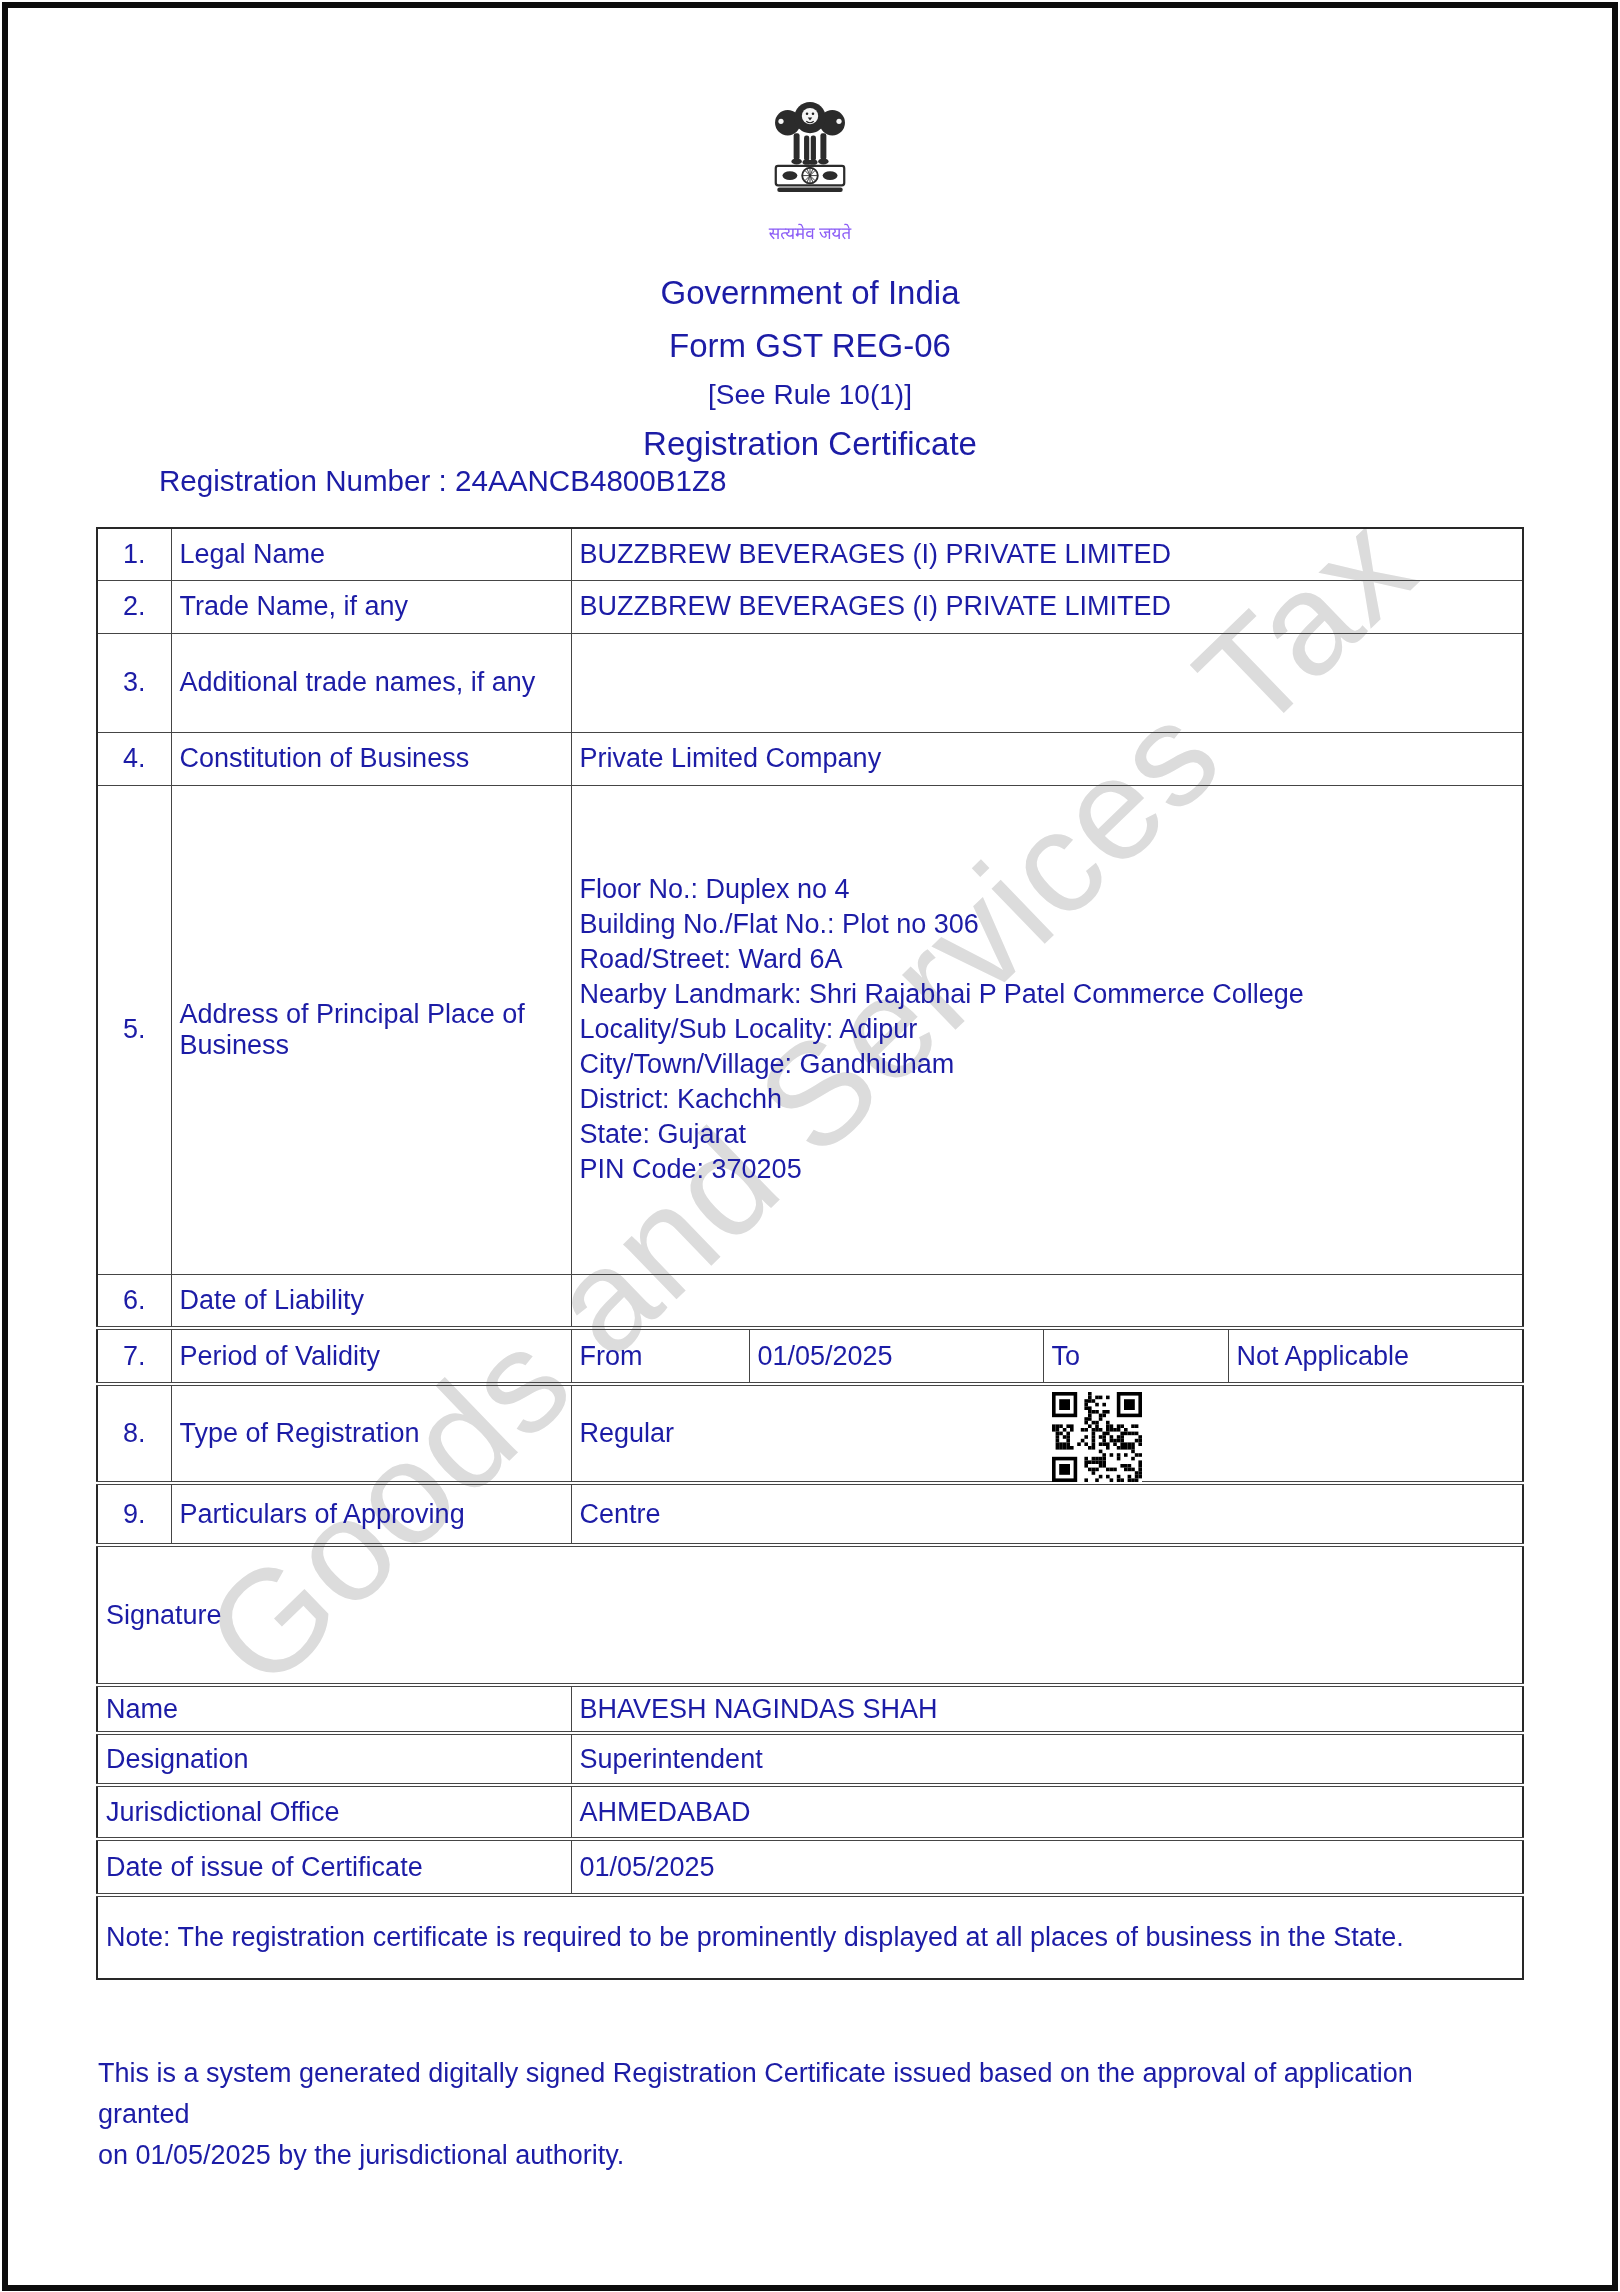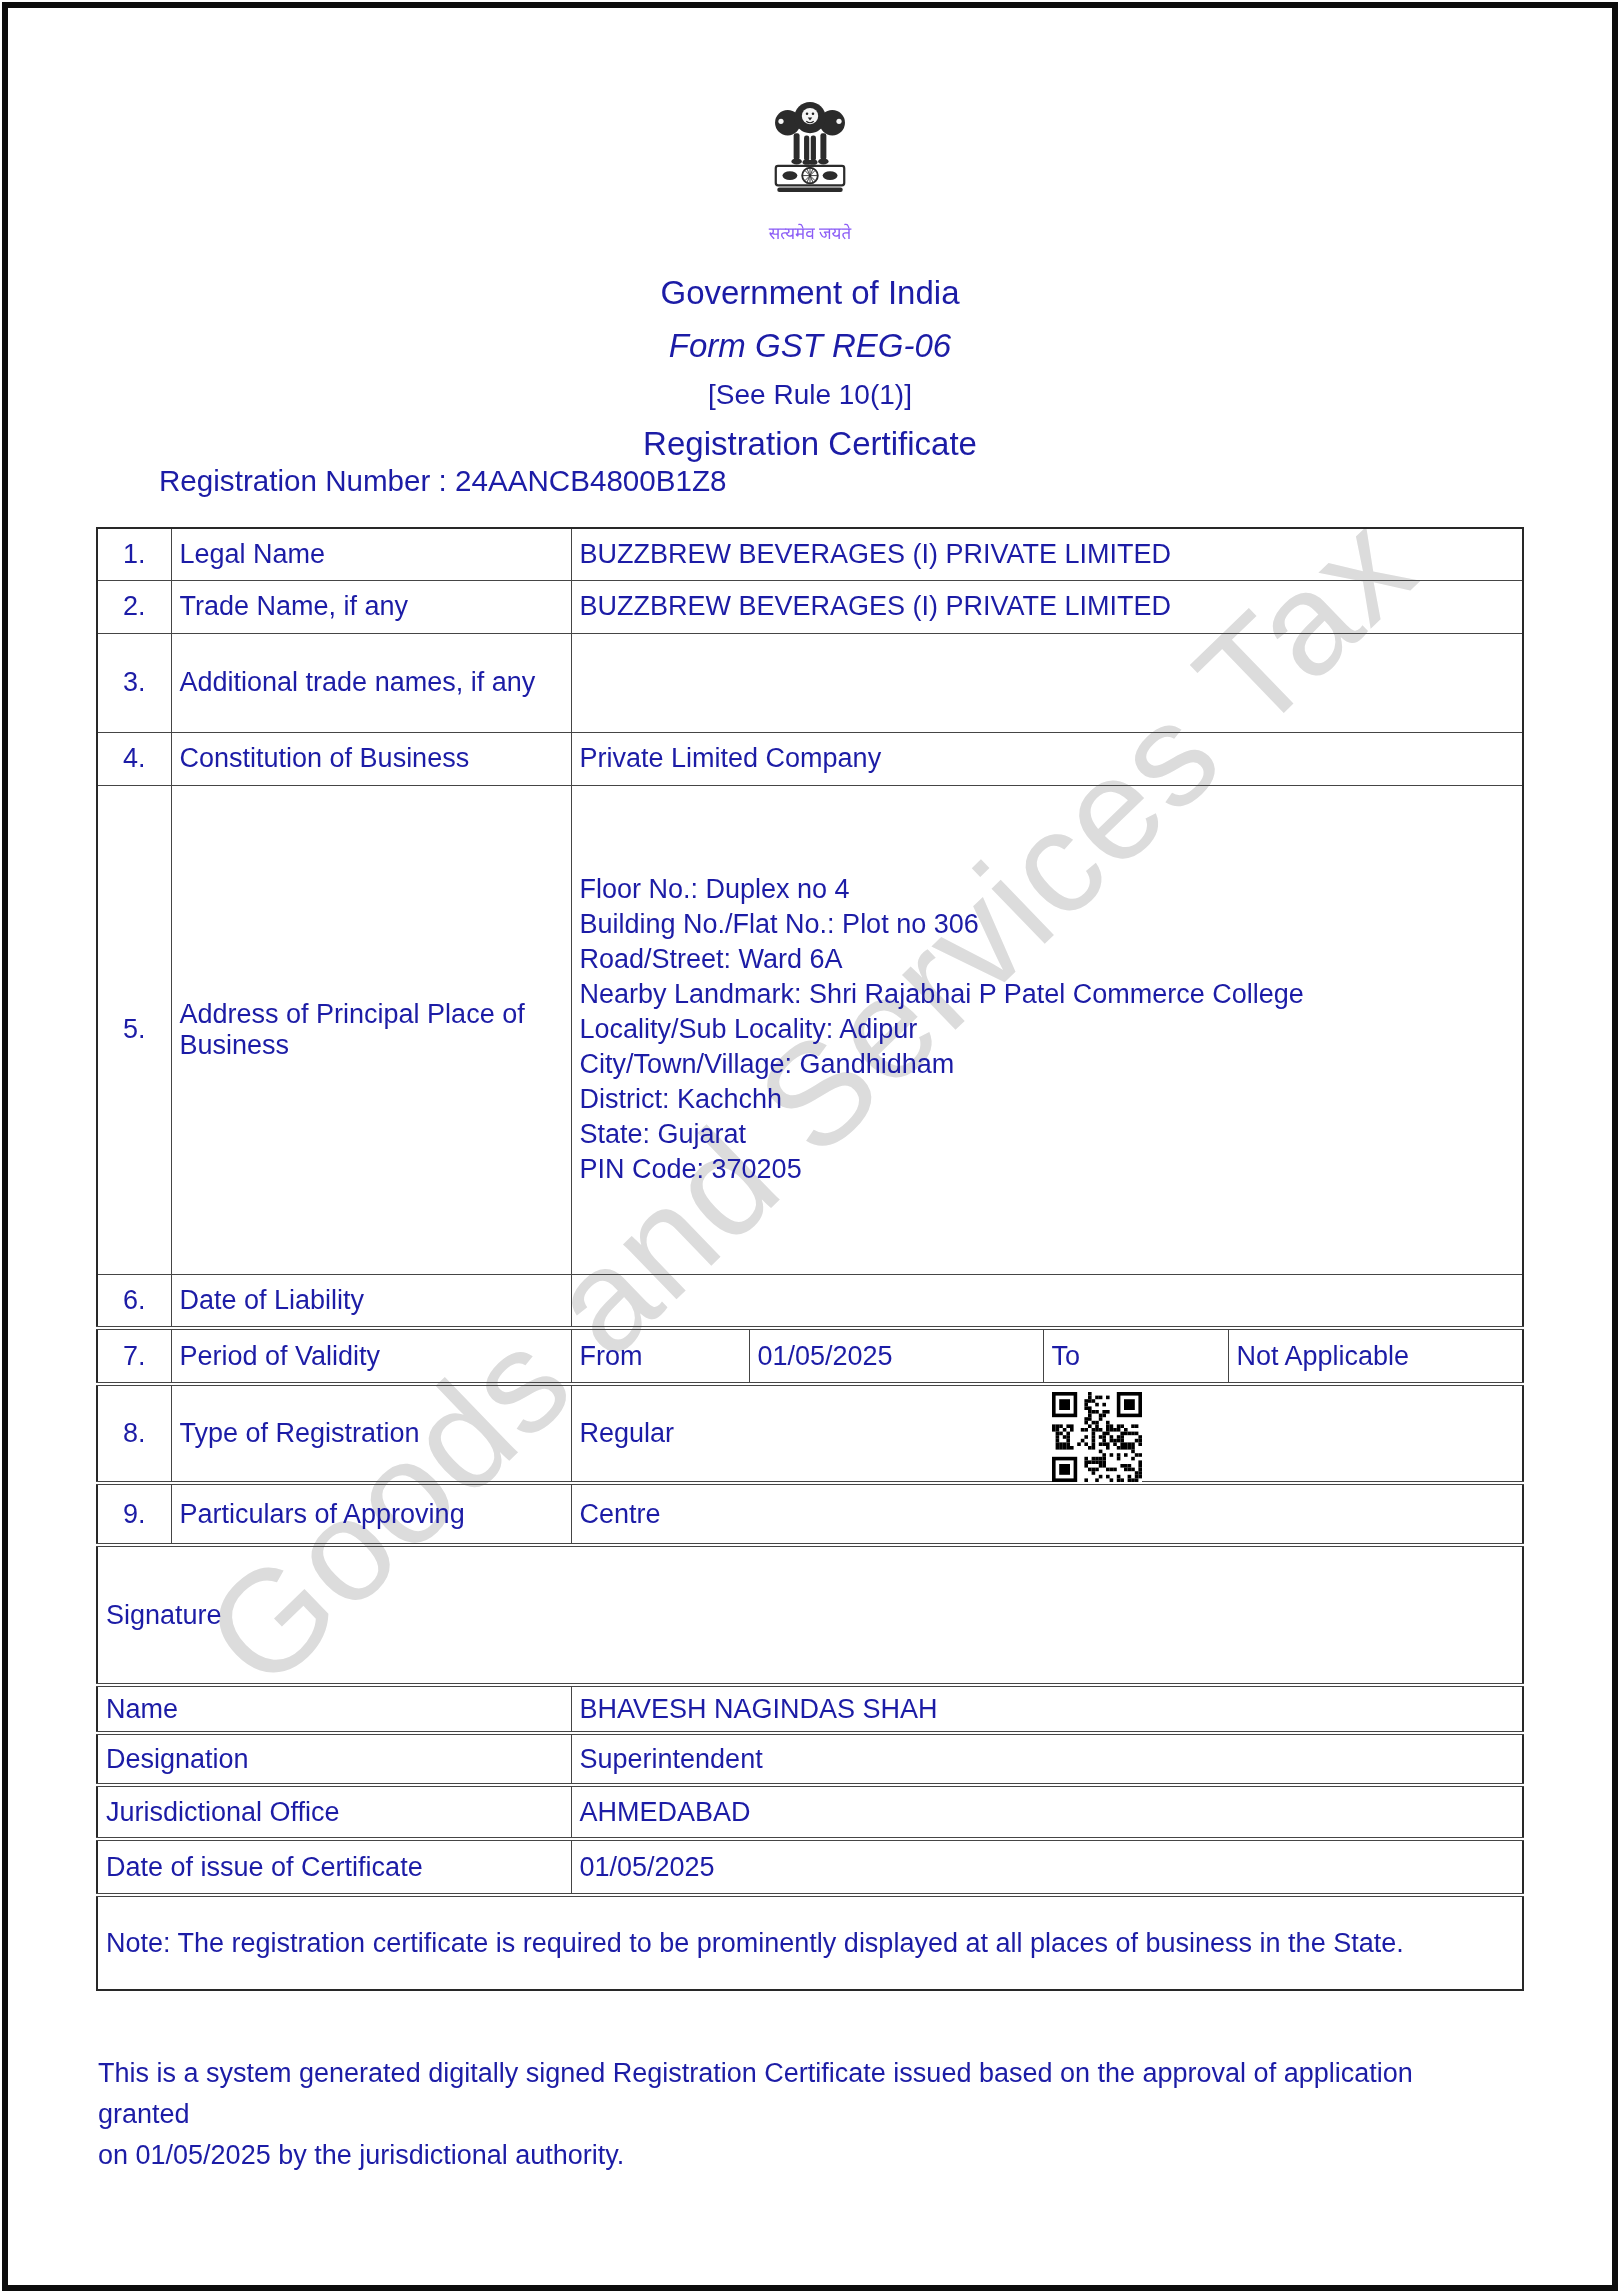--- a/index.html
+++ b/index.html
@@ -13,21 +13,21 @@
   .watermark{
     position:absolute;left:0;top:1028px;width:1620px;height:147px;line-height:147px;
     text-align:center;font-size:145px;color:#dcdcdc;white-space:nowrap;
     transform:rotate(-44deg);z-index:0;letter-spacing:1.8px;
   }
   
   .emblem{position:absolute;left:0;top:93px;width:100%;display:flex;flex-direction:column;align-items:center;z-index:1;}
   .motto{font-size:17px;color:#8b5cf6;margin-top:2.7px;font-family:"Liberation Serif",serif;}
   .t{position:absolute;left:0;width:100%;text-align:center;color:var(--blue);z-index:1;}
   .t1{top:274px;font-size:33px;}
-  .t2{top:327px;font-size:33px;font-style:italic;}
+  .t2{top:327px;font-size:33px;}
   .t3{top:379px;font-size:28px;}
   .t4{top:425px;font-size:33px;}
   .regnum{position:absolute;left:159px;top:464px;font-size:29.6px;color:var(--blue);z-index:1;}
   
   table.cert{
     position:absolute;left:96px;top:527px;width:1427px;table-layout:fixed;
     border-collapse:collapse;border:2.7px solid #282828;z-index:1;background:transparent;
   }
   table.cert td{
     border:1.8px solid var(--bd);color:var(--blue);font-size:27px;
@@ -376,21 +376,21 @@
     <td colspan="4">Superintendent</td>
   </tr>
   <tr class="sep" style="height:54px">
     <td colspan="2">Jurisdictional Office</td>
     <td colspan="4">AHMEDABAD</td>
   </tr>
   <tr class="sep" style="height:56px">
     <td colspan="2">Date of issue of Certificate</td>
     <td colspan="4">01/05/2025</td>
   </tr>
-  <tr class="sep" style="height:95px">
+  <tr class="sep" style="height:84px">
     <td colspan="6" class="note-cell">Note: The registration certificate is required to be prominently displayed at all places of business in the State.</td>
   </tr>
 </tbody>
   </table>
 
 <div class="footer">
   <div>This is a system generated digitally signed Registration Certificate issued based on the approval of application granted</div>
   <div>on 01/05/2025 by the jurisdictional authority.</div>
 </div>
 

